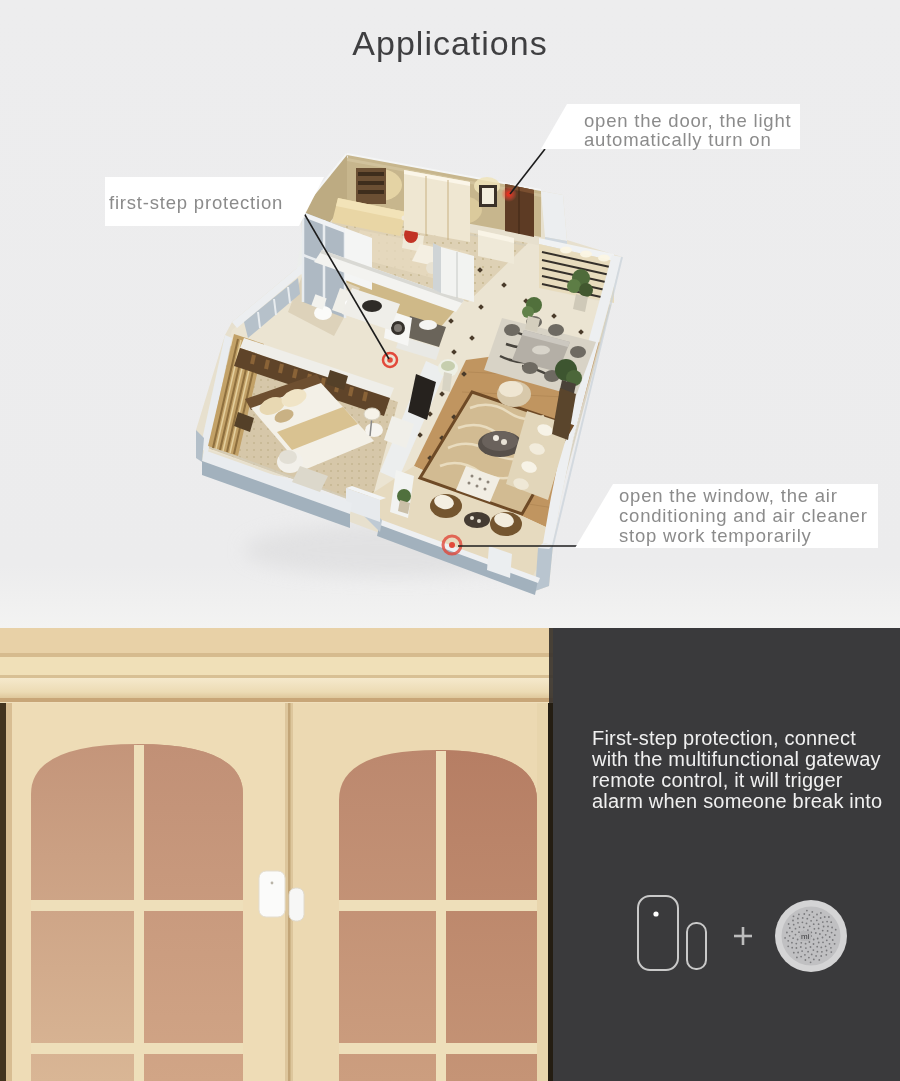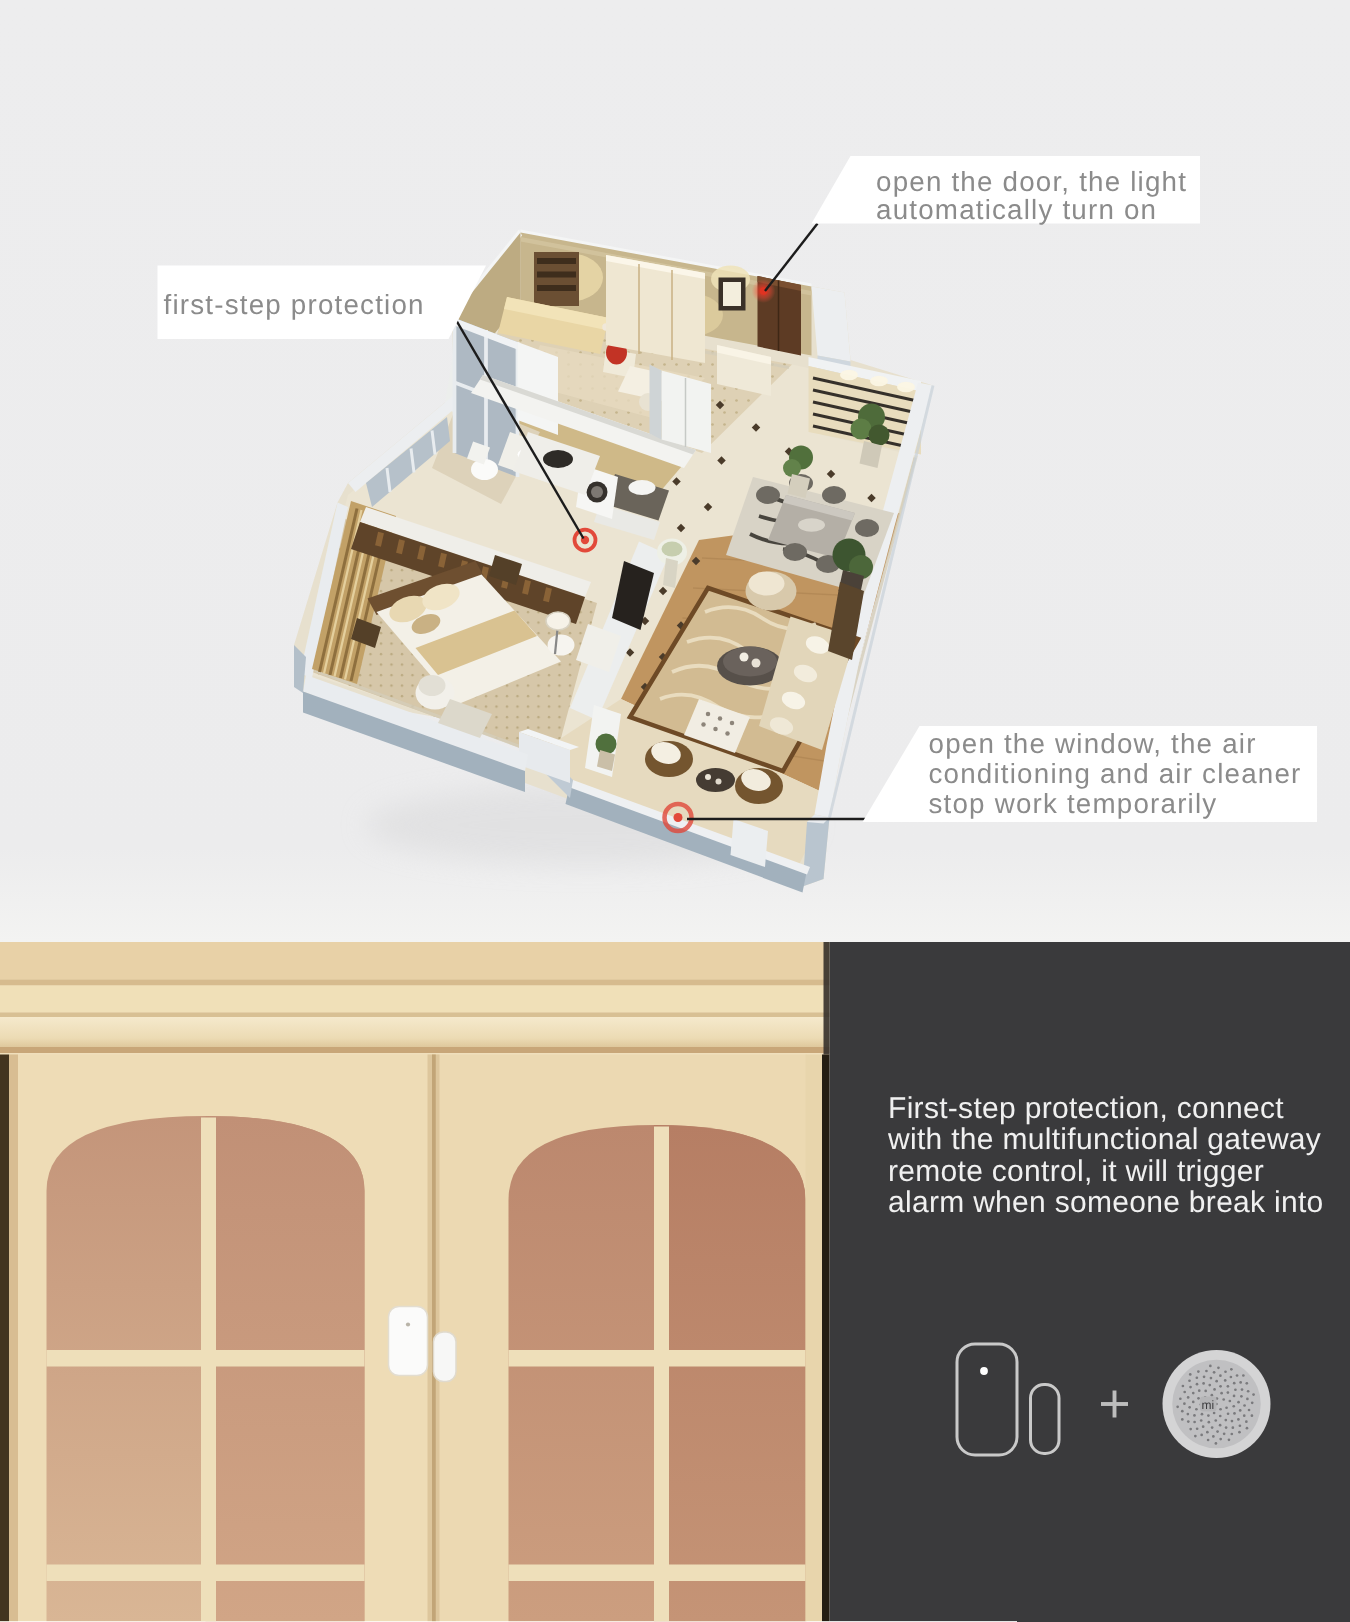--- a/index.html
+++ b/index.html
@@ -8,20 +8,21 @@
   .top{position:absolute;left:0;top:0;width:900px;height:628px;background:linear-gradient(180deg,#ededee 0%,#ececed 90%,#f3f3f2 100%);}
   .title{position:absolute;left:0;top:24px;width:900px;text-align:center;font-size:34px;color:#3f3f41;letter-spacing:1px;}
   svg{position:absolute;left:0;top:0;}
 </style>
 </head>
 <body>
 <div class="page">
 
   <div class="top"></div>
 
+  <div class="title">Applications</div>
   <svg width="900" height="628" viewBox="0 0 900 628">
     <defs>
       <filter id="soft" x="-50%" y="-50%" width="200%" height="200%">
           <feGaussianBlur stdDeviation="9"></feGaussianBlur>
         </filter>
       <radialGradient id="glow" cx="50%" cy="50%" r="50%">
         <stop offset="0%" stop-color="#ff2a1a" stop-opacity="0.9"></stop>
         <stop offset="55%" stop-color="#ff4433" stop-opacity="0.45"></stop>
         <stop offset="100%" stop-color="#ff5544" stop-opacity="0"></stop>
       </radialGradient>

